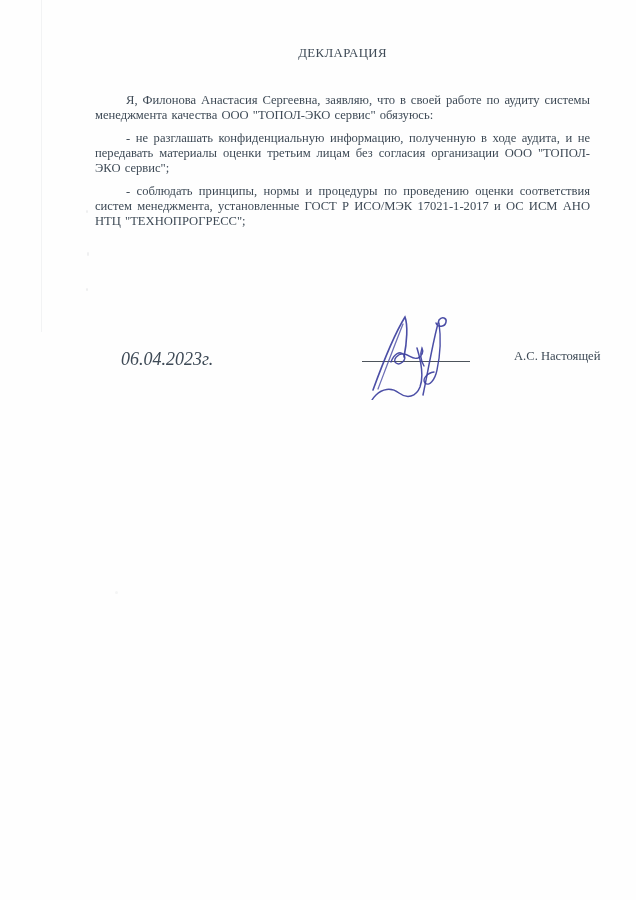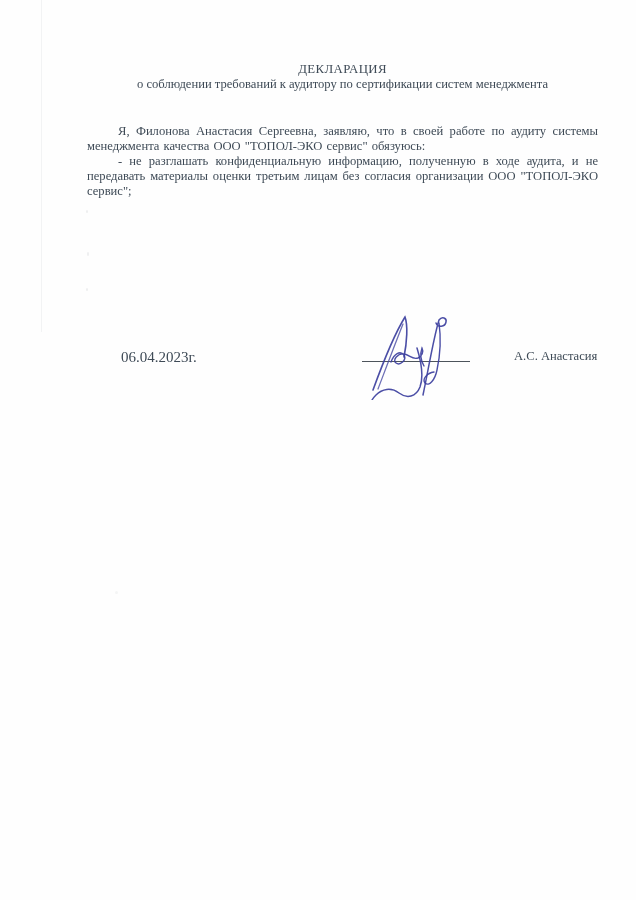--- a/index.html
+++ b/index.html
@@ -32,54 +32,55 @@
     background: rgba(90,100,110,0.10);
   }
   .speck.s1 { left: 86px; top: 210px; width: 2px; height: 3px; }
   .speck.s2 { left: 87px; top: 252px; width: 2px; height: 4px; }
   .speck.s3 { left: 86px; top: 288px; width: 2px; height: 3px; }
   .speck.s4 { left: 115px; top: 591px; width: 3px; height: 3px; background: rgba(90,100,110,0.06); }
 
   .content {
     position: absolute;
     left: 87px;
-    top: 62px;
+    top: 46px;
     width: 511px;
   }
   .doc-title {
     text-align: center;
     font-size: 12.8px;
     line-height: 15px;
     letter-spacing: 0.4px;
     margin: 0;
     font-weight: normal;
   }
   .doc-subtitle {
     text-align: center;
     font-size: 12.6px;
     line-height: 15px;
     margin: 0 0 0 0;
   }
   .body-text {
     margin-top: 32px;
   }
   .body-text p {
-    margin: 0;
+    margin: 8px;
     font-size: 12.6px;
     line-height: 15px;
     text-align: justify;
     text-indent: 31px;
     word-spacing: 1px;
   }
   .sig-row { position: absolute; left: 0; top: 0; width: 636px; height: 900px; pointer-events: none; }
   .sig-date {
     position: absolute;
     left: 121px;
     top: 349px;
-    font-size: 15px;
+    font-size: 18px;
+    font-style: italic;
   }
   .sig-line {
     position: absolute;
     left: 362px;
     top: 344px;
     width: 108px;
     height: 17px;
     border-bottom: 1px solid #4d545b;
   }
   .sig-name {
@@ -102,25 +103,25 @@
 <div class="page">
 
   <div class="scan-line-left"></div>
   <div class="speck s1"></div>
   <div class="speck s2"></div>
   <div class="speck s3"></div>
   <div class="speck s4"></div>
 
   <div class="content">
     <h1 class="doc-title">ДЕКЛАРАЦИЯ</h1>
-    <div class="doc-subtitle">о соблюдении требований к аудитору по сертификации систем менеджмента</div>
 
     <div class="body-text">
       <p>Я, Филонова Анастасия Сергеевна, заявляю, что в своей работе по аудиту системы менеджмента качества ООО "ТОПОЛ-ЭКО сервис" обязуюсь:</p>
       <p>- не разглашать конфиденциальную информацию, полученную в ходе аудита, и не передавать материалы оценки третьим лицам без согласия организации ООО "ТОПОЛ-ЭКО сервис";</p>
+      <p>- соблюдать принципы, нормы и процедуры по проведению оценки соответствия систем менеджмента, установленные ГОСТ Р ИСО/МЭК 17021-1-2017 и ОС ИСМ АНО НТЦ "ТЕХНОПРОГРЕСС";</p>
     </div>
   </div>
 
   <div class="sig-row">
     <span class="sig-date">06.04.2023г.</span>
 
     <span class="sig-line"></span>
 
     <svg class="sig-scribble" viewBox="0 0 106 90" fill="none" xmlns="http://www.w3.org/2000/svg">
 
@@ -128,16 +129,16 @@
       <path d="M16,79 C24,58 33,34 41,14" stroke="#3c3f9e" stroke-width="1.3" stroke-linecap="round" opacity="0.75"></path>
 
       <path d="M29,52 c3,-8 9,-12 13,-7 c3,5 -4,11 -8,8 c-4,-3 2,-10 8,-9 c6,1 8,6 14,4 c4,-2 6,-6 4,-10 c-2,6 -1,13 2,18" stroke="#3c3f9e" stroke-width="1.4" stroke-linecap="round" opacity="0.92"></path>
 
       <path d="M55,38 c4,13 7,28 3,39 c-4,10 -13,12 -21,6 c-8,-6 -17,-4 -23,2 c-4,4 -6,8 -5,11" stroke="#3c3f9e" stroke-width="1.5" stroke-linecap="round" opacity="0.92"></path>
 
       <path d="M61,85 C66,62 71,30 77,10 c3,-4 8,-2 7,2 c-1,5 -8,6 -10,1" stroke="#3c3f9e" stroke-width="1.5" stroke-linecap="round" opacity="0.92"></path>
       <path d="M77,13 c2,14 1,33 -2,47 c-2,10 -8,17 -12,13 c-3,-4 2,-10 9,-11" stroke="#3c3f9e" stroke-width="1.4" stroke-linecap="round" opacity="0.92"></path>
     </svg>
 
-    <span class="sig-name">А.С. Анастасия</span>
+    <span class="sig-name">А.С. Настоящей</span>
   </div>
 
 </div>
 
 </body></html>

